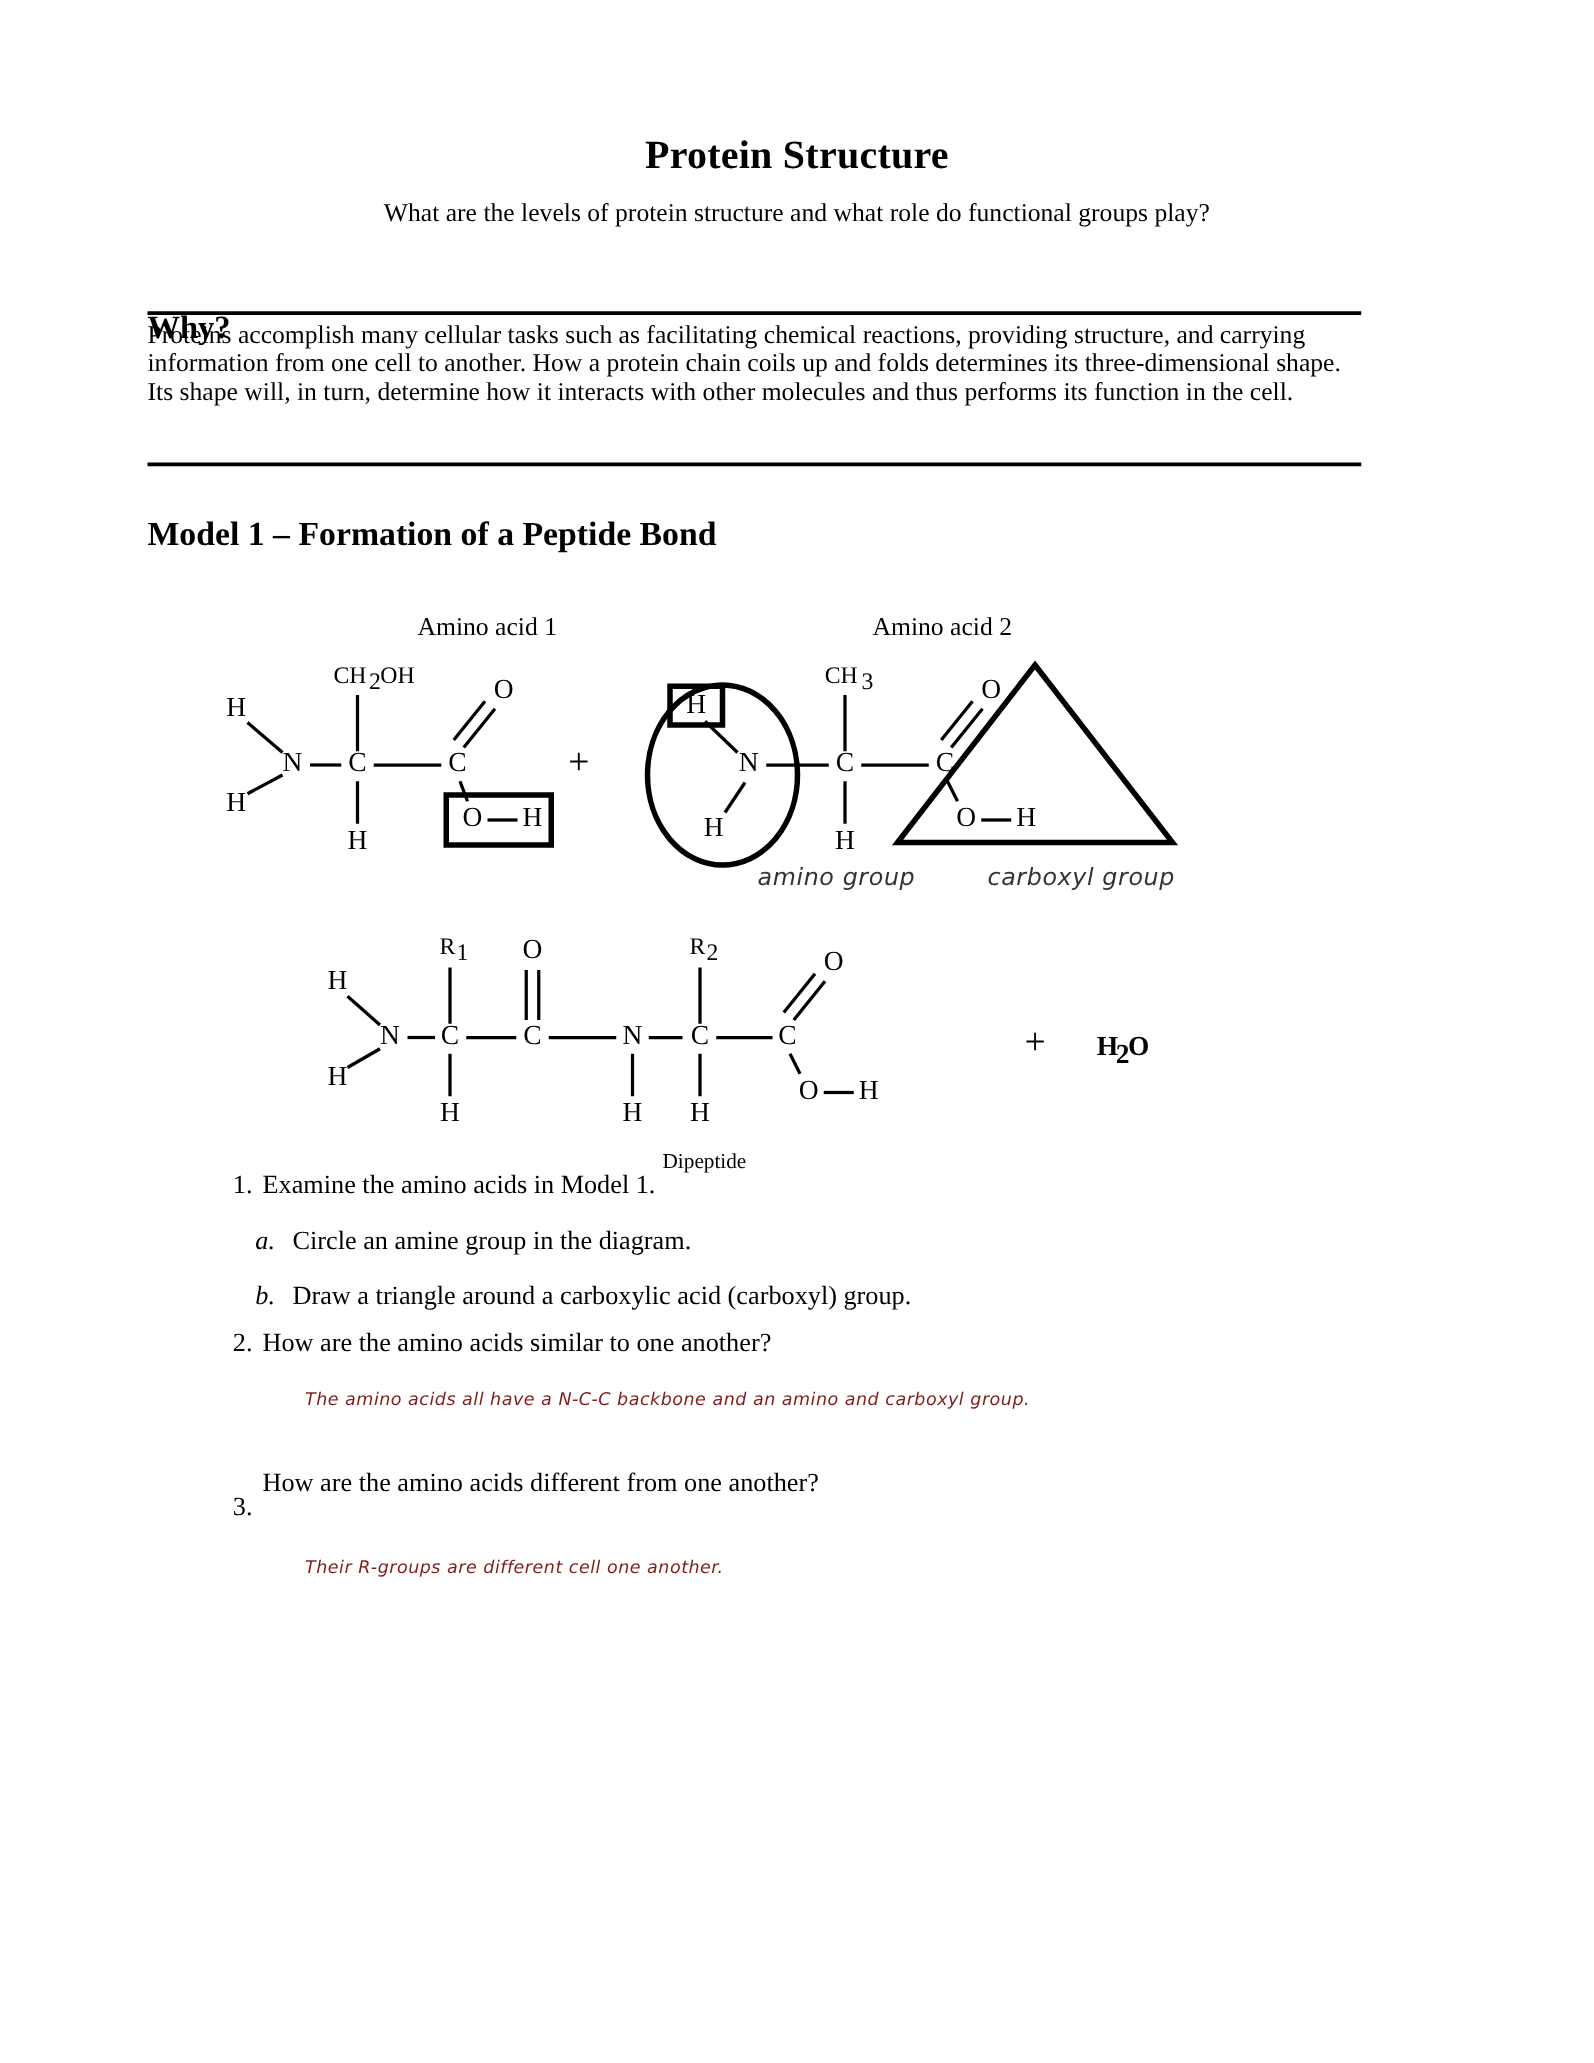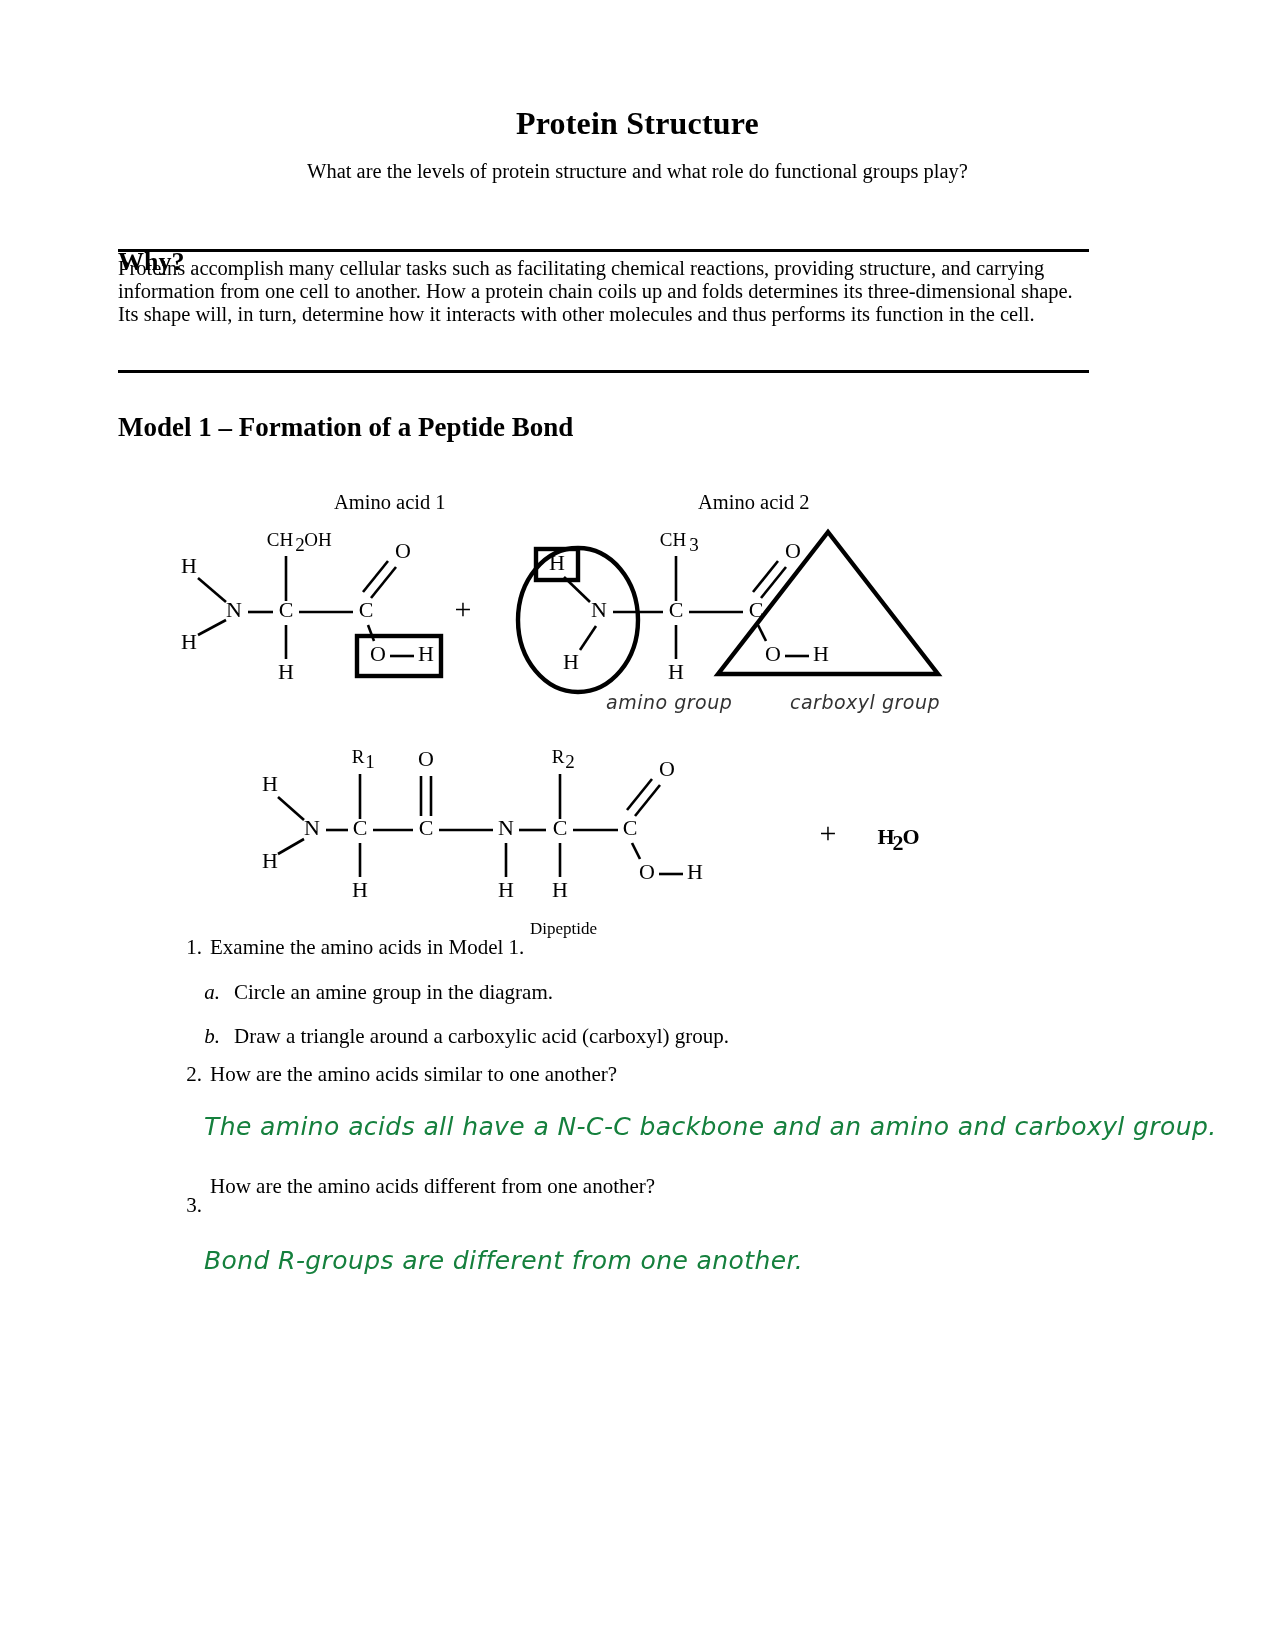--- a/index.html
+++ b/index.html
@@ -118,24 +118,25 @@
     font-size: 21px;
     font-style: italic;
     text-align: right;
     width: 20px;
   }
 
   .answer {
     position: absolute;
     font-family: "DejaVu Sans", sans-serif;
     font-style: italic;
-    font-size: 25px;
-    color: #15803d;
+    font-size: 14px;
+    color: #7f1d1d;
     letter-spacing: 0.4px;
     white-space: nowrap;
+    margin-left: 40px;
   }
 </style>
 </head>
 <body>
 
 <div class="page">
 
   <div class="doc-title">Protein Structure</div>
   <div class="doc-subtitle">What are the levels of protein structure and what role do functional groups play?</div>
 
@@ -308,15 +309,15 @@
 
   <div class="q-sub-num" style="left:200px; top:1024px;">b.</div>
   <div class="q" style="left:234px; top:1024px;">Draw a triangle around a carboxylic acid (carboxyl) group.</div>
 
   <div class="q-num" style="left:172px; top:1062px;">2.</div>
   <div class="q" style="left:210px; top:1062px;">How are the amino acids similar to one another?</div>
   <div class="answer" style="left:204px; top:1112px;">The amino acids all have a N-C-C backbone and an amino and carboxyl group.</div>
 
   <div class="q-num" style="left:172px; top:1193px;">3.</div>
   <div class="q" style="left:210px; top:1174px;">How are the amino acids different from one another?</div>
-  <div class="answer" style="left:204px; top:1246px;">Bond R-groups are different from one another.</div>
+  <div class="answer" style="left:204px; top:1246px;">Their R-groups are different cell one another.</div>
 
 </div>
 
 </body></html>

